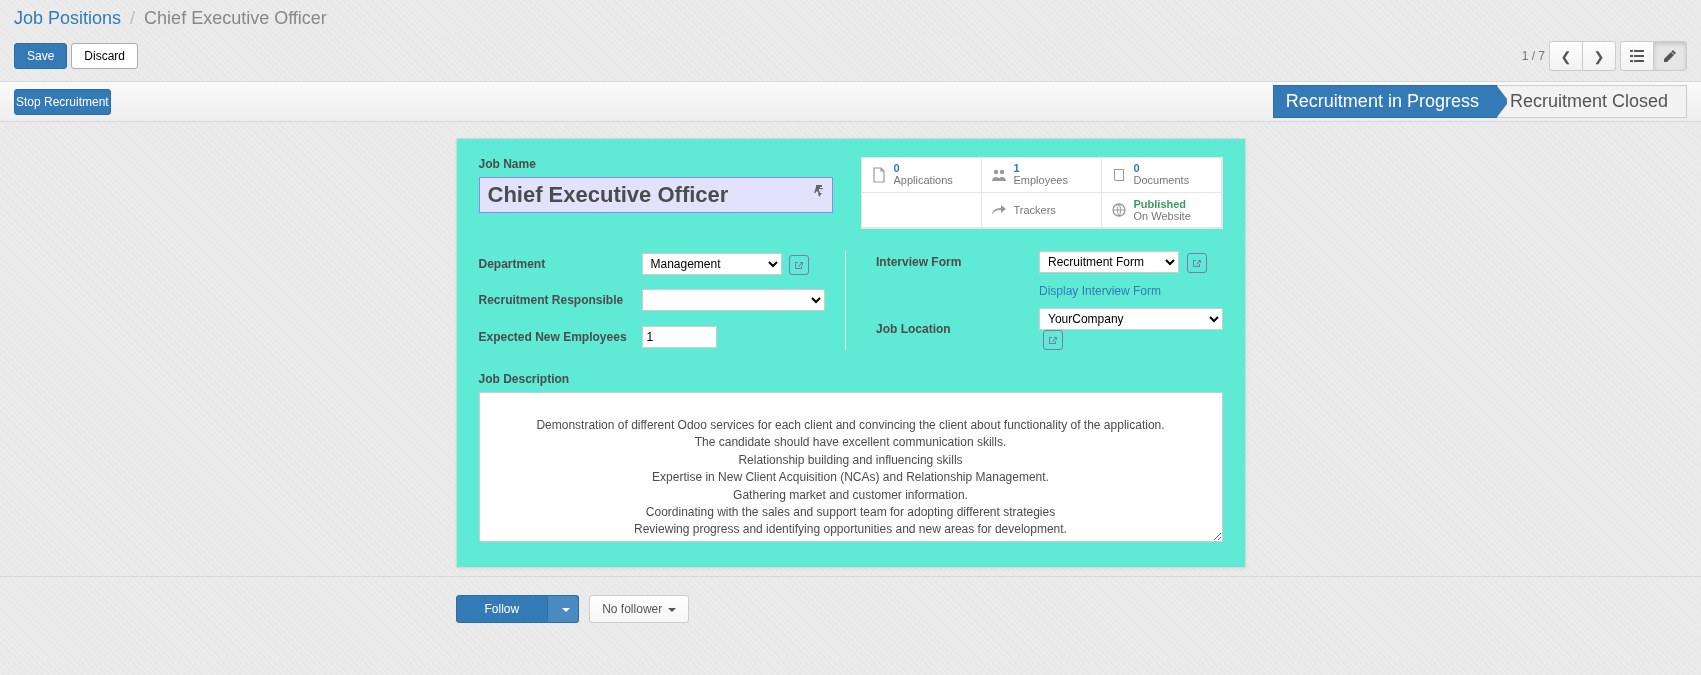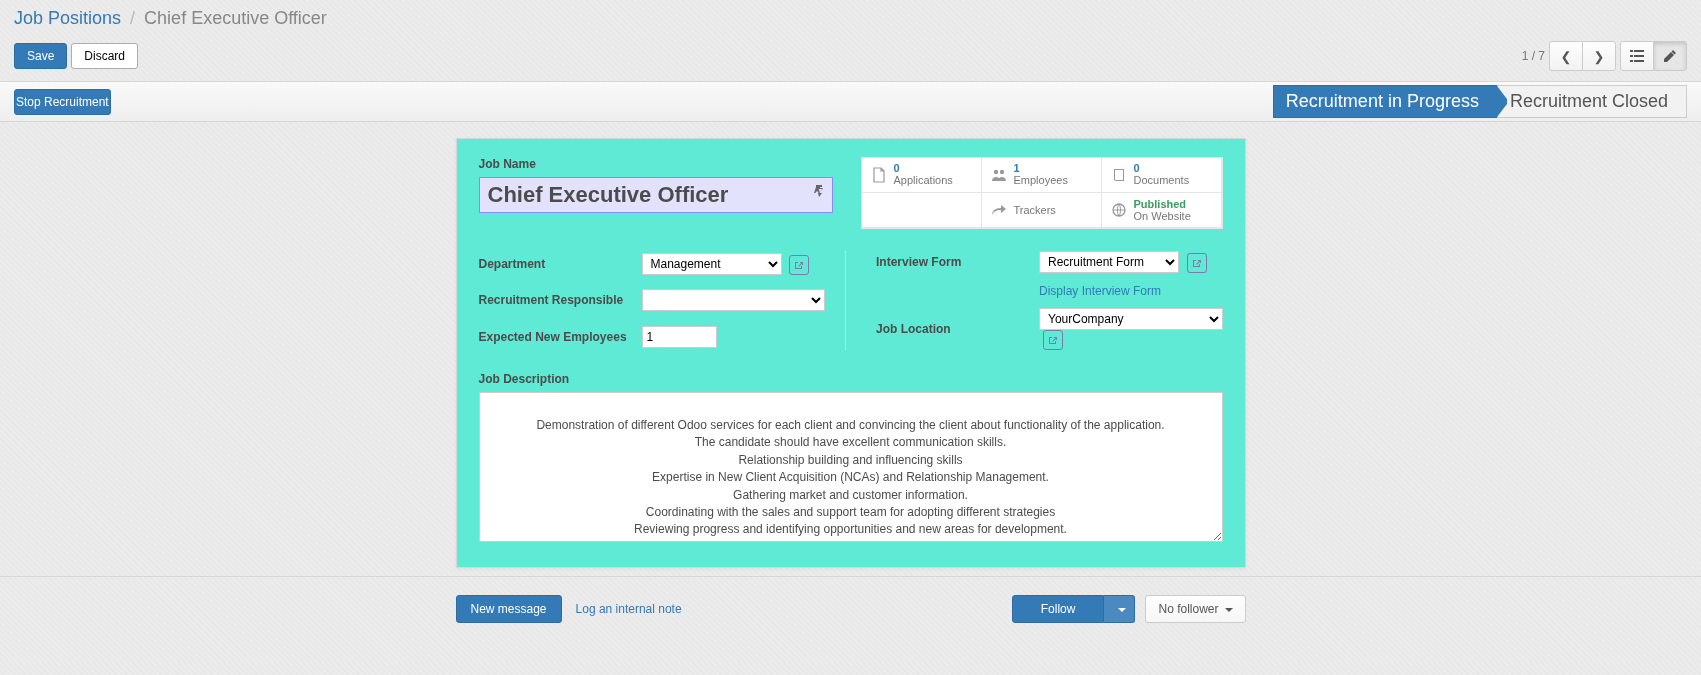--- a/index.html
+++ b/index.html
@@ -340,24 +340,20 @@
 Gathering market and customer information.
 Coordinating with the sales and support team for adopting different strategies
 Reviewing progress and identifying opportunities and new areas for development.
 Building strong relationships with clients / customers for business growth profitability.
 Keep regular interaction with key clients for better extraction and expansion.</textarea>
 </div>
 
 <hr class="hr-line">
 
 <div class="chatter-bar">
-  <div class="chatter-left">
-    <button class="btn btn-primary" style="padding:6px 14px">New message</button>
-    <span class="link-text">Log an internal note</span>
-  </div>
   <div class="chatter-right">
     <div class="follow-btn">
       <button class="follow-main">Follow</button>
       <button class="follow-drop"><span class="caret"></span></button>
     </div>
     <button class="followers-btn"><span>No follower</span><span class="caret"></span></button>
   </div>
 </div>
 
 </body></html>

